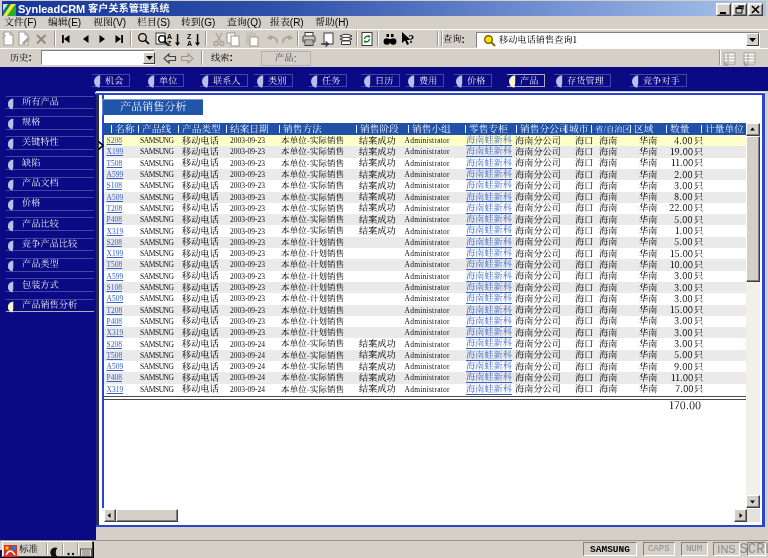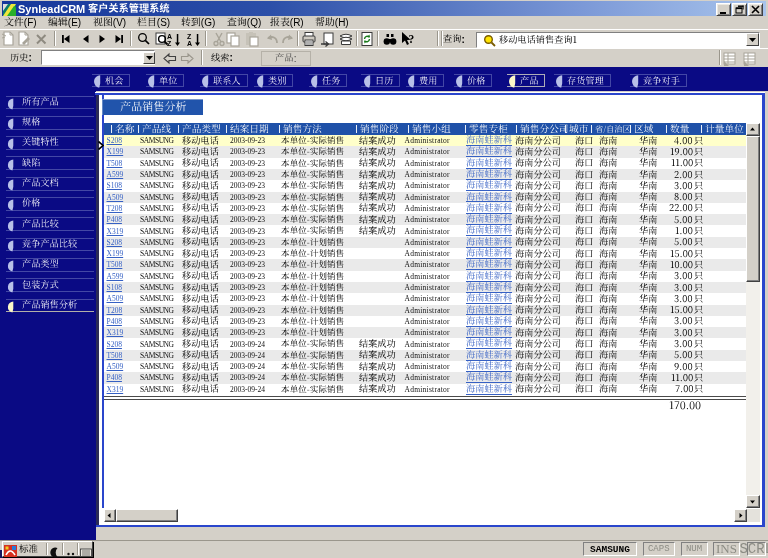--- a/index.html
+++ b/index.html
@@ -2905,21 +2905,21 @@
 <div style="position:absolute;left:583px;top:542px;width:54px;height:14px;border:1px solid;border-color:#808080 #fff #fff #808080;display:flex;align-items:center;justify-content:center;">
     <span style="font-family:'Liberation Mono',monospace;font-size:9.5px;font-weight:bold;color:#000">SAMSUNG</span>
   </div>
 <div style="position:absolute;left:642.5px;top:542px;width:32.5px;height:14px;border:1px solid;border-color:#808080 #fff #fff #808080;display:flex;align-items:center;justify-content:center;">
     <span style="font-family:'Liberation Mono',monospace;font-size:9px;color:#8c8c84">CAPS</span>
   </div>
 <div style="position:absolute;left:680.5px;top:542px;width:27.0px;height:14px;border:1px solid;border-color:#808080 #fff #fff #808080;display:flex;align-items:center;justify-content:center;">
     <span style="font-family:'Liberation Mono',monospace;font-size:9px;color:#8c8c84">NUM</span>
   </div>
 <div style="position:absolute;left:713px;top:542px;width:27px;height:14px;border:1px solid;border-color:#808080 #fff #fff #808080;display:flex;align-items:center;justify-content:center;">
-    <span style="font-family:Liberation Serif, serif;font-size:13px;color:#8c8c84">INS</span>
+    <span style="font-family:Liberation Sans, sans-serif;font-size:11px;color:#8c8c84">INS</span>
   </div>
 <div style="position:absolute;left:746.5px;top:542px;width:19.5px;height:14px;border:1px solid;border-color:#808080 #fff #fff #808080;display:flex;align-items:center;justify-content:center;">
     <span style="font-family:'Liberation Mono',monospace;font-size:14px;color:#8c8c84">SCRL</span>
   </div>
 <div style="position:absolute;left:0px;top:550px;width:9px;height:8px;background:#14145e;"></div>
 <div style="position:absolute;left:2px;top:541px;width:91px;height:15.5px;background:#d4d0c8;border:1px solid;border-color:#fff #404040 #404040 #fff;box-shadow:1px 1px 0 #000;"></div>
 <div style="position:absolute;left:4px;top:543px;width:13px;height:12px;"><svg width="13" height="12" viewBox="0 0 13 12">
       <rect x="0" y="0" width="13" height="12" fill="#d63020"></rect>
       <path d="M2 10 Q6 2 11 10" fill="none" stroke="#fff" stroke-width="1.6"></path>
       <rect x="8" y="1" width="4" height="4" fill="#2a7ad6"></rect>

